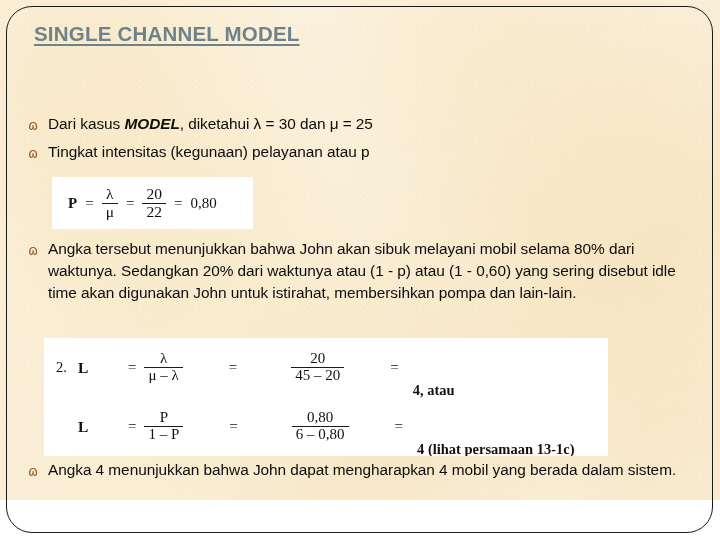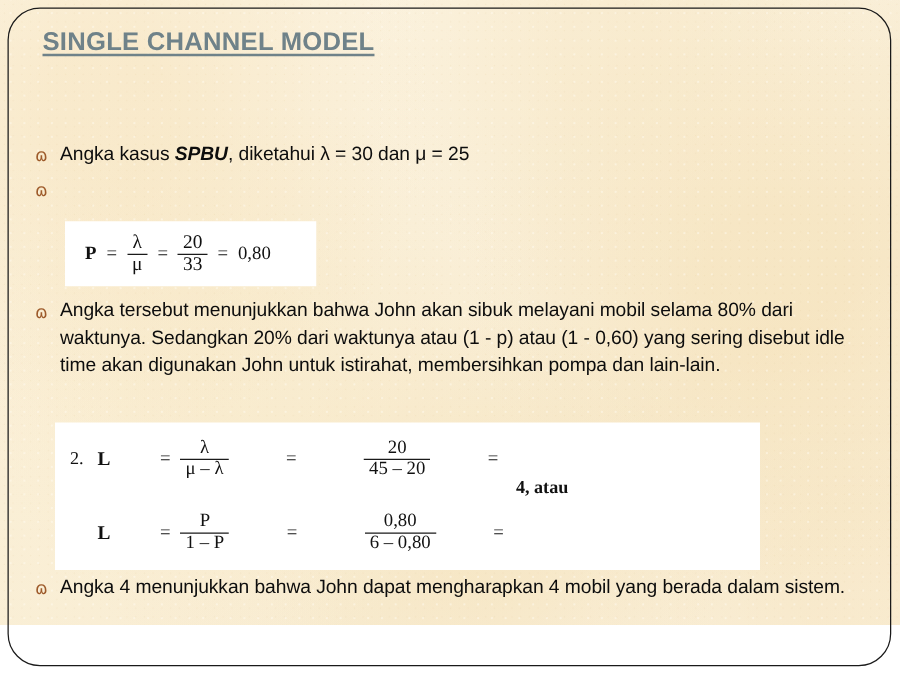--- a/index.html
+++ b/index.html
@@ -196,39 +196,40 @@
 <div id="slide">
 
   <div id="frame"></div>
 
   <div id="content">
 
     <div id="title">SINGLE CHANNEL MODEL</div>
 
     <div class="bullet-row" id="row-1">
       <span class="bullet-glyph">ɷ</span>
-      <span class="bullet-text"><span>Angka kasus </span><b>SPBU</b><span>, diketahui λ = 30 dan μ = 25</span></span>
+      <span class="bullet-text"><span>Dari kasus </span><b>MODEL</b><span>, diketahui λ = 30 dan μ = 25</span></span>
     </div>
 
     <div class="bullet-row" id="row-2">
       <span class="bullet-glyph">ɷ</span>
+      <span class="bullet-text">Tingkat intensitas (kegunaan) pelayanan atau p</span>
     </div>
 
     <div class="formula-box" id="formula-1">
       <div class="eq-line">
         <span class="eq-lbl">P</span>
         <span class="eq-op">=</span>
         <span class="frac">
           <span class="num">λ</span>
           <span class="den">μ</span>
         </span>
         <span class="eq-op">=</span>
         <span class="frac">
           <span class="num">20</span>
-          <span class="den">33</span>
+          <span class="den">22</span>
         </span>
         <span class="eq-op">=</span>
         <span class="eq-cell">0,80</span>
       </div>
     </div>
 
     <div class="bullet-row" id="row-3">
       <span class="bullet-glyph">ɷ</span>
       <span class="bullet-text">Angka tersebut menunjukkan bahwa John akan sibuk melayani mobil selama 80% dari waktunya. Sedangkan 20% dari waktunya atau (1 - p) atau (1 - 0,60) yang sering disebut idle time akan digunakan John untuk istirahat, membersihkan pompa dan lain-lain.</span>
     </div>
@@ -259,20 +260,21 @@
         <span class="frac">
           <span class="num">P</span>
           <span class="den">1 – P</span>
         </span>
         <span class="eq-op pad-left">=</span>
         <span class="frac pad-left">
           <span class="num">0,80</span>
           <span class="den">6 – 0,80</span>
         </span>
         <span class="eq-op pad-left">=</span>
+        <span class="tail">4 (lihat persamaan 13-1c)</span>
       </div>
 
     </div>
 
     <div class="bullet-row" id="row-4">
       <span class="bullet-glyph">ɷ</span>
       <span class="bullet-text">Angka 4 menunjukkan bahwa John dapat mengharapkan 4 mobil yang berada dalam sistem.</span>
     </div>
 
   </div>

